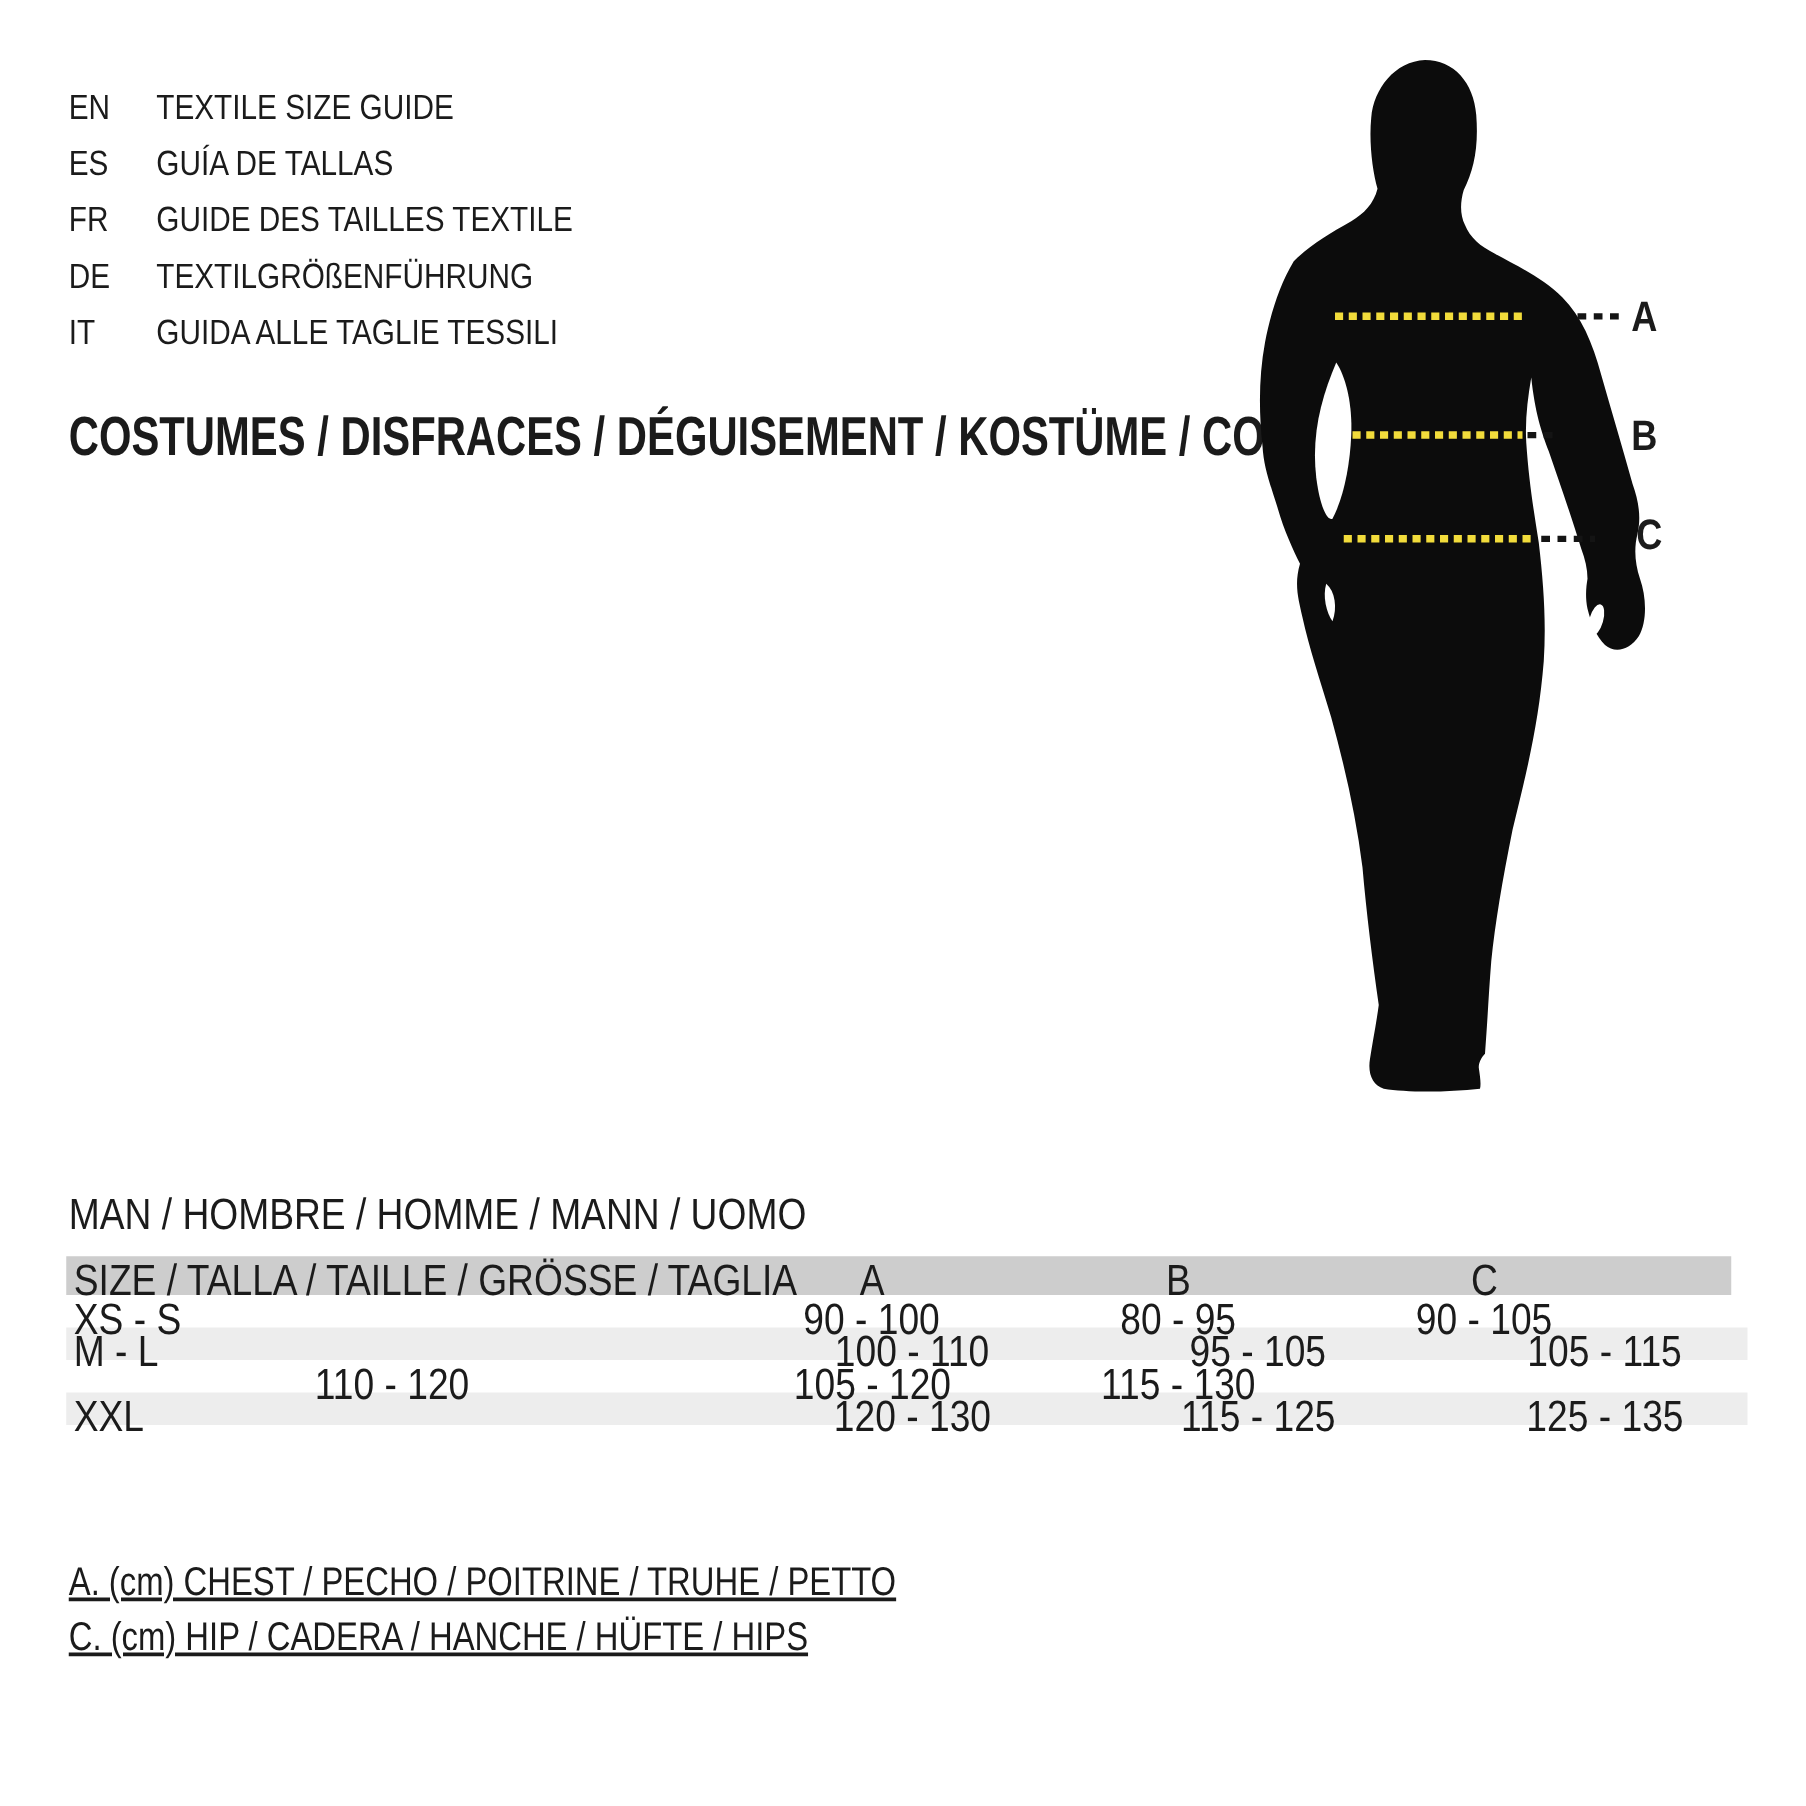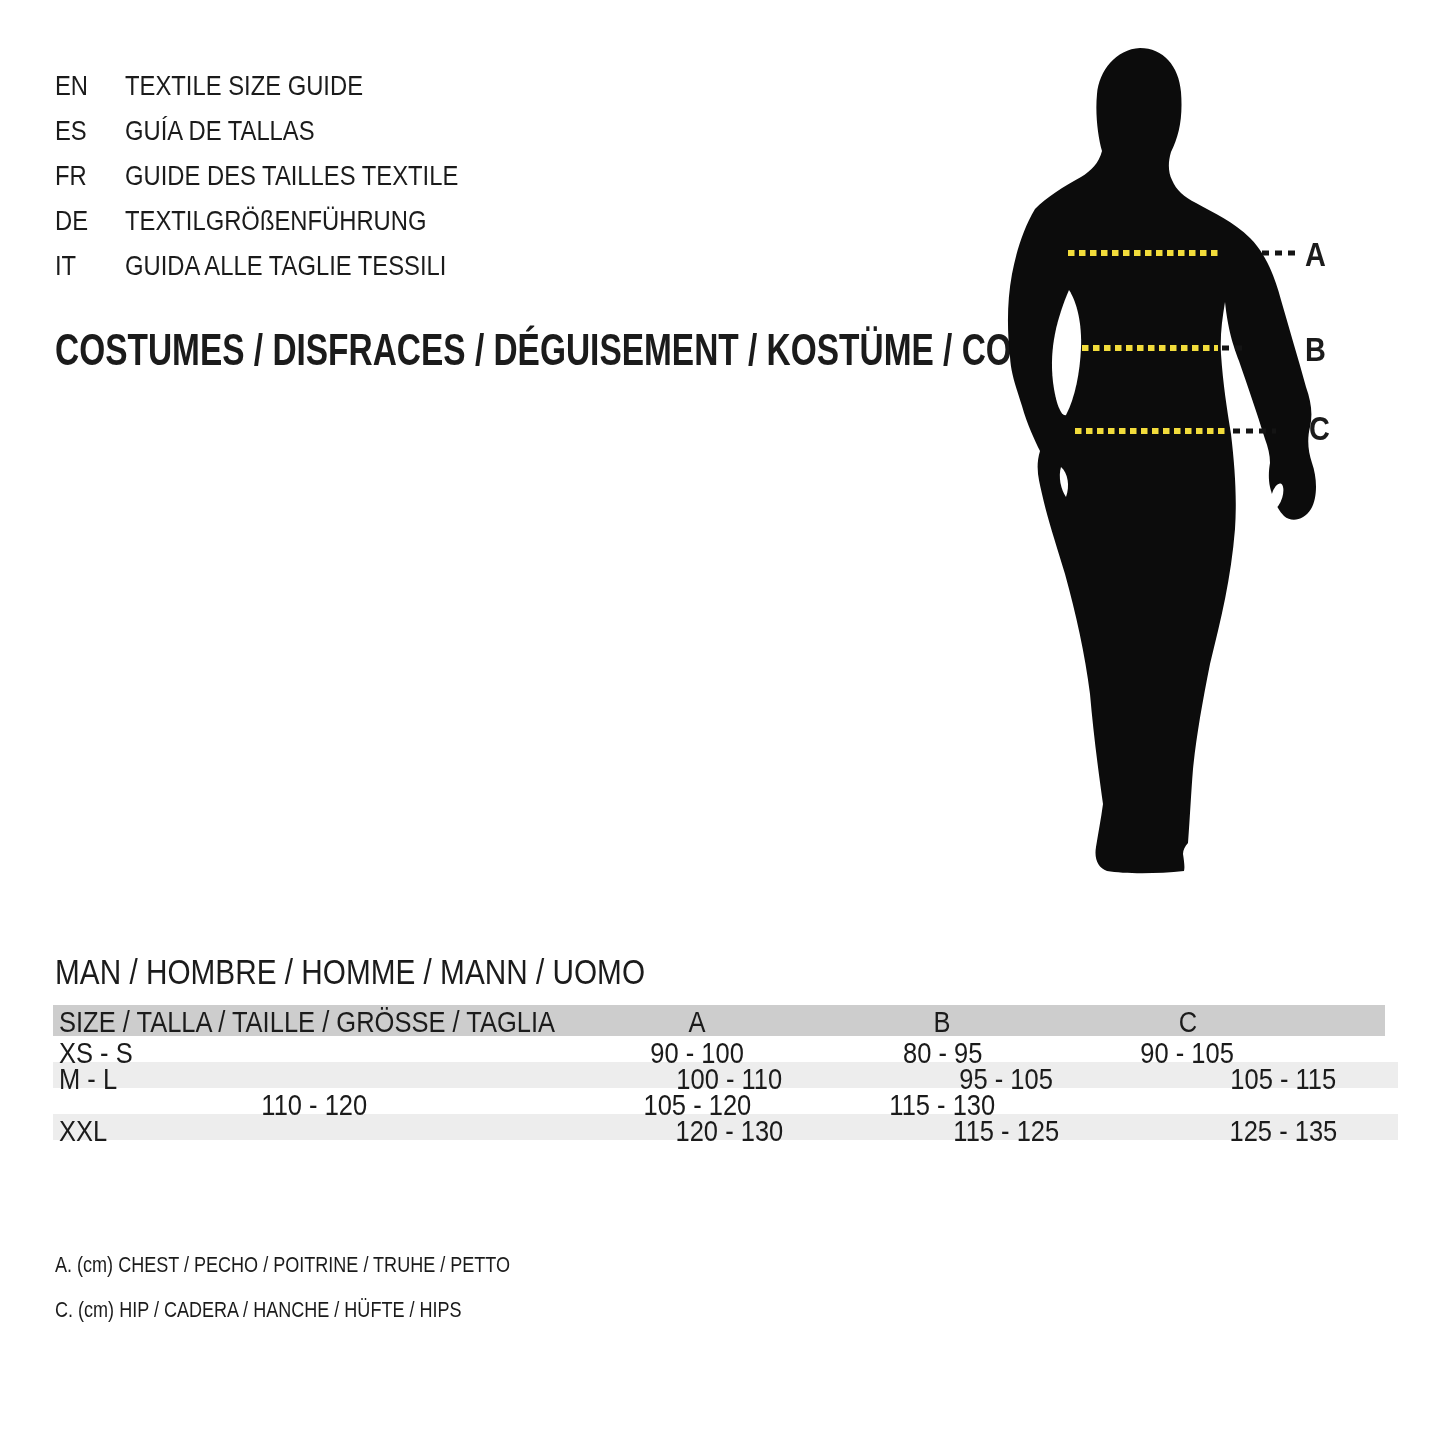--- a/index.html
+++ b/index.html
@@ -27,34 +27,34 @@
   .figure { position:absolute; left:985px; top:40px; width:355px; height:845px; }
   .mlabel { position:absolute; font-size:34px; font-weight:bold; line-height:34px; }
   .mlabel-a { left:1305px; top:237px; }
   .mlabel-b { left:1305px; top:332px; }
   .mlabel-c { left:1309px; top:411px; }
 
   
   .section-title { position:absolute; left:55px; top:952px; font-size:35px; }
 
   
-  .size-table { position:absolute; left:53px; top:1005px; font-size:30px; }
+  .size-table { position:absolute; left:53px; top:1005px; font-size:35px; }
   .trow {
     display:grid;
     grid-template-columns:522px 245px 245px 245px 1fr;
     align-items:center;
     width:1345px; height:26px;
   }
   .trow.thead { height:31px; width:1332px; background:#cdcdcd; }
   .trow.stripe { background:#ededed;gap:32px; }
   .c-size { text-align:left; padding-left:6px; }
   .c-val  { text-align:center; }
 
   
-  .legend { position:absolute; left:55px; top:1243px; font-size:22px; }
+  .legend { position:absolute; left:55px; top:1243px; font-size:32px;text-decoration:underline; }
   .legend-line { height:44.5px; display:flex; align-items:center; }
 </style>
 </head>
 <body>
 
 <div class="page">
 
   <div class="langs">
     <div class="lang-row">
       <span class="lang-code"><span class="sx85">EN</span></span>

